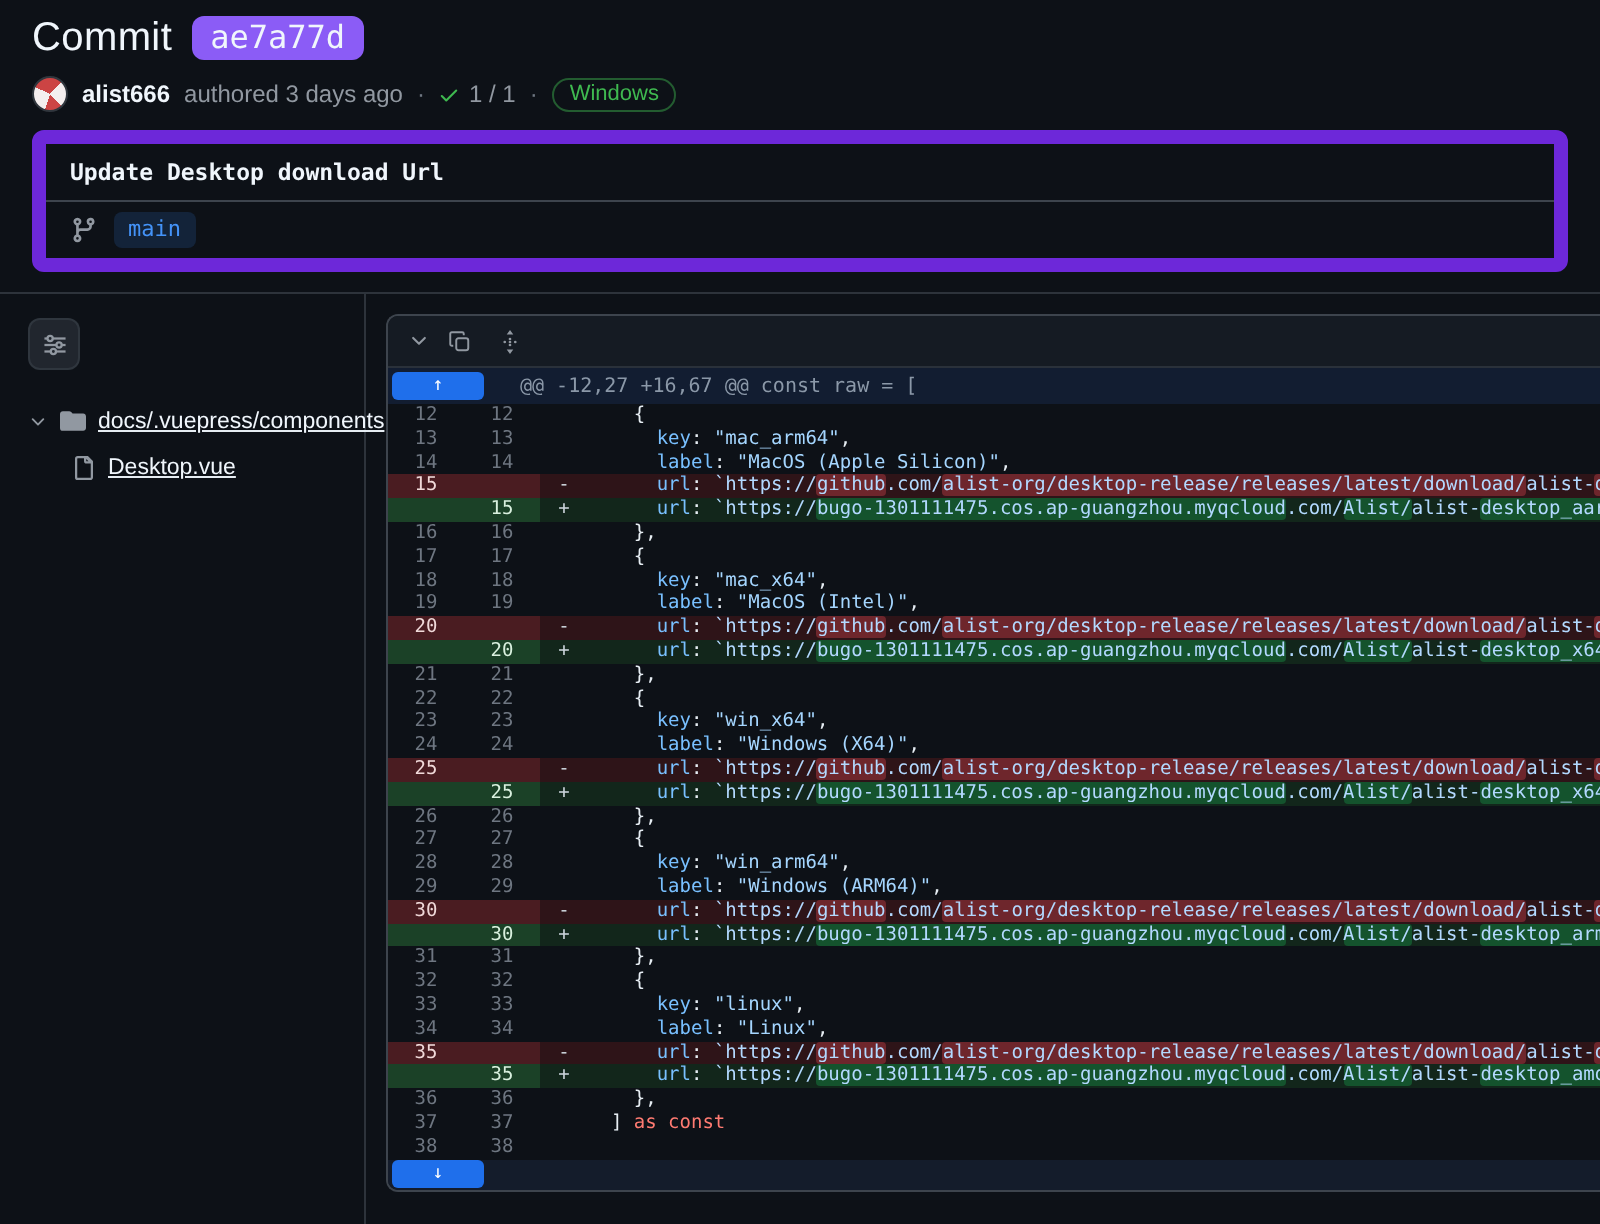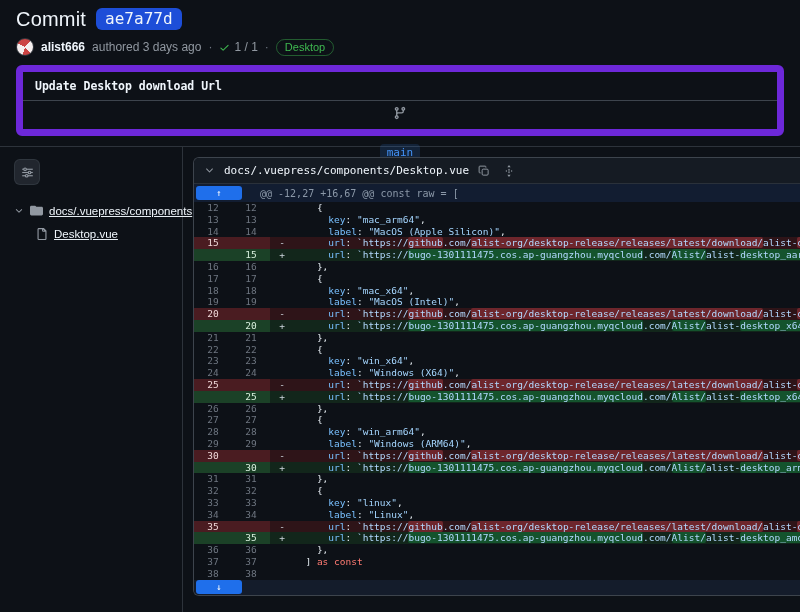--- a/index.html
+++ b/index.html
@@ -10,21 +10,21 @@
     font-family:"Liberation Sans", sans-serif;
     overflow:hidden;
   }
 
   
   .commit-header { padding:6px 16px 10px 16px; }
   .h1row { display:flex; align-items:center; gap:10px; height:26px; }
   .page-title { font-size:20px; font-weight:400; color:#f0f6fc; letter-spacing:.2px; }
   .sha-chip {
     font-family:"DejaVu Sans Mono","Liberation Mono",monospace;
-    font-size:16px; color:#f0f6fc; background:#1d4ed8;
+    font-size:16px; color:#f0f6fc; background:#8b5cf6;
     padding:1px 9px 2px 9px; border-radius:6px;
   }
   .metarow { display:flex; align-items:center; gap:7px; margin-top:5px; height:20px; font-size:12px; color:#9198a1; }
   .avatar {
     width:18px; height:18px; border-radius:50%;
     background:conic-gradient(#c44 0 12%, #f4eeee 12% 38%, #c44 38% 55%, #f4eeee 55% 82%, #c44 82% 100%);
     border:1px solid #30363d;
   }
   .author-name { color:#f0f6fc; font-weight:700; font-size:12px; }
   .sep-dot { color:#6e7681; }
@@ -33,21 +33,21 @@
   .verified-badge {
     color:#3fb950; border:1px solid rgba(63,185,80,.45);
     font-size:11px; padding:1px 8px 2px 8px; border-radius:999px;
   }
   .commit-box { margin-top:8px; border:7px solid #6d28d9; border-radius:6px; }
   .commit-msg {
     padding:7px 12px; font-family:"DejaVu Sans Mono","Liberation Mono",monospace;
     font-size:11.5px; font-weight:700; color:#f0f6fc;
     border-bottom:1px solid #3d444d;
   }
-  .branch-row { display:flex; align-items:center; gap:24px; padding:5px 12px; height:28px;flex-direction:column; }
+  .branch-row { display:flex; align-items:center; gap:8px; padding:5px 12px; height:28px; }
   .branch-chip {
     font-family:"DejaVu Sans Mono","Liberation Mono",monospace;
     font-size:11px; color:#4493f8; background:rgba(56,139,253,.15);
     padding:2px 7px 3px 7px; border-radius:4px;
   }
 
   
   .content { display:flex; border-top:1px solid #2d333b; height:486px; }
   .sidebar { width:183px; min-width:183px; border-right:1px solid #2d333b; padding:12px 11px 0 14px; }
   .filter-row { display:flex; align-items:center; gap:8px; }
@@ -137,21 +137,21 @@
     <span class="sep-dot">·</span>
     <span class="checks">
       <span class="muted-ic">
         <svg width="11" height="11" viewBox="0 0 16 16">
             <path fill="#3fb950" d="M13.78 4.22a.75.75 0 0 1 0 1.06l-7.25 7.25a.75.75 0 0 1-1.06 0L2.22 9.28a.75.75 0 1 1 1.06-1.06l2.72 2.72 6.72-6.72a.75.75 0 0 1 1.06 0Z"></path>
           </svg>
       </span>
       <span>1 / 1</span>
     </span>
     <span class="sep-dot">·</span>
-    <span class="verified-badge">Desktop</span>
+    <span class="verified-badge">Windows</span>
   </div>
   <div class="commit-box">
     <div class="commit-msg">Update Desktop download Url</div>
     <div class="branch-row">
       <span class="muted-ic" style="color:#9198a1;display:flex">
         <svg width="14" height="14" viewBox="0 0 16 16" fill="currentColor">
             <path d="M9.5 3.25a2.25 2.25 0 1 1 3 2.122V6A2.5 2.5 0 0 1 10 8.5H6a1 1 0 0 0-1 1v1.128a2.251 2.251 0 1 1-1.5 0V5.372a2.25 2.25 0 1 1 1.5 0v1.836A2.493 2.493 0 0 1 6 7h4a1 1 0 0 0 1-1v-.628A2.25 2.25 0 0 1 9.5 3.25Zm-6 0a.75.75 0 1 0 1.5 0 .75.75 0 0 0-1.5 0Zm8.25-.75a.75.75 0 1 0 0 1.5.75.75 0 0 0 0-1.5ZM4.25 12a.75.75 0 1 0 0 1.5.75.75 0 0 0 0-1.5Z"></path>
           </svg>
       </span>
       <span class="branch-chip">main</span>
@@ -201,21 +201,20 @@
 
   <main class="main">
 
     <section class="diff-card">
       <div class="file-head">
         <span class="muted-ic chev">
           <svg width="11" height="11" viewBox="0 0 16 16" fill="currentColor">
               <path d="M12.78 5.22a.75.75 0 0 1 0 1.06l-4.25 4.25a.75.75 0 0 1-1.06 0L3.22 6.28a.75.75 0 1 1 1.06-1.06L8 8.94l3.72-3.72a.75.75 0 0 1 1.06 0Z"></path>
             </svg>
         </span>
-        <span class="file-path">docs/.vuepress/components/Desktop.vue</span>
         <span class="muted-ic">
           <svg width="12" height="12" viewBox="0 0 16 16" fill="none" stroke="currentColor" stroke-width="1.3">
             <rect x="5.5" y="5.5" width="8" height="8" rx="1.5"></rect>
             <path d="M3.5 10.5h-1a1 1 0 0 1-1-1v-7a1 1 0 0 1 1-1h7a1 1 0 0 1 1 1v1"></path>
           </svg>
         </span>
         <span class="muted-ic" style="margin-left:4px">
           <svg width="12" height="12" viewBox="0 0 16 16" fill="currentColor">
             <path d="M8 0 10.2 3H5.8L8 0Z M8 16 5.8 13h4.4L8 16Z"></path>
             <circle cx="8" cy="6" r=".9"></circle>

